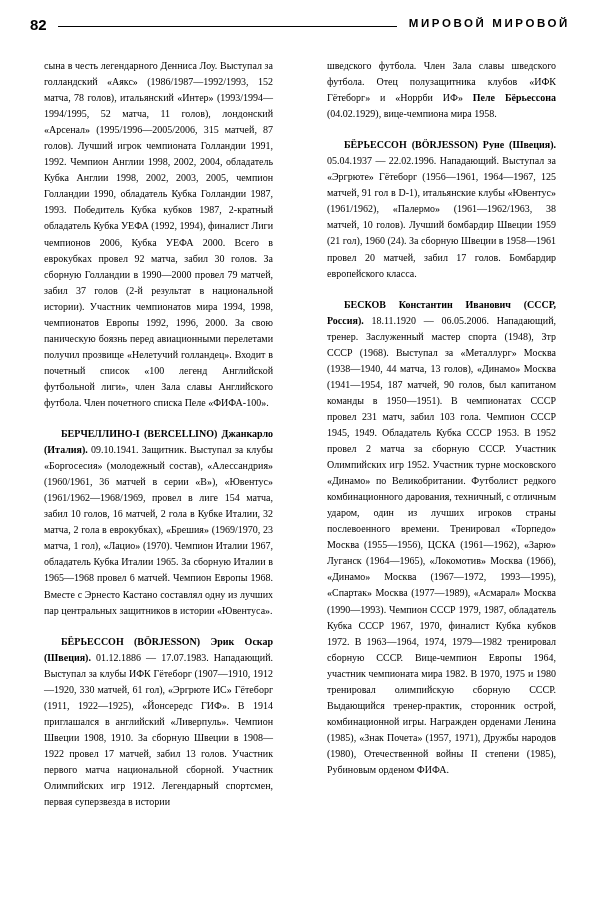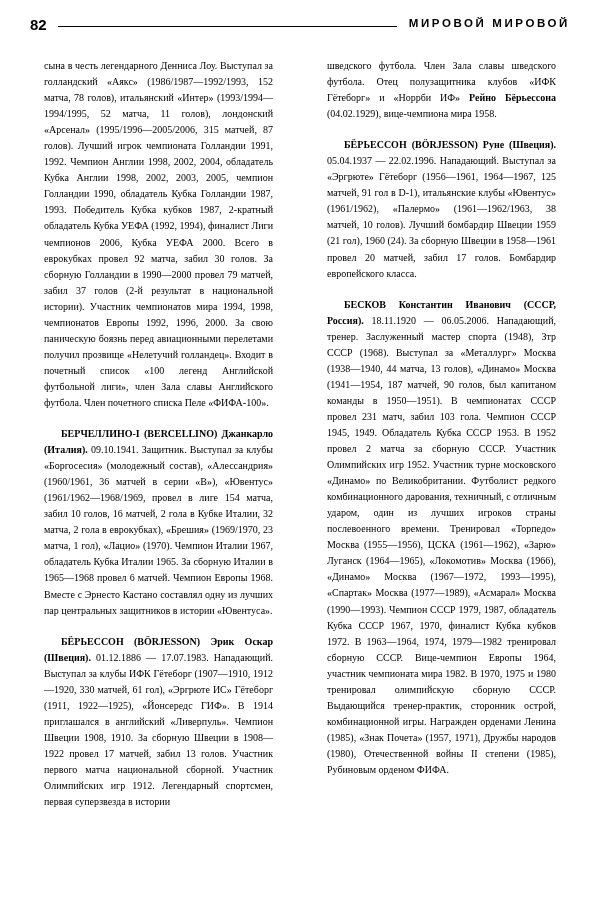--- a/index.html
+++ b/index.html
@@ -119,21 +119,21 @@
 
       <p class="para cont">сына в честь легендарного Денниса Лоу. Выступал за голландский «Аякс» (1986/1987—1992/1993, 152 матча, 78 голов), итальянский «Интер» (1993/1994—1994/1995, 52 матча, 11 голов), лондонский «Арсенал» (1995/1996—2005/2006, 315 матчей, 87 голов). Лучший игрок чемпионата Голландии 1991, 1992. Чемпион Англии 1998, 2002, 2004, обладатель Кубка Англии 1998, 2002, 2003, 2005, чемпион Голландии 1990, обладатель Кубка Голландии 1987, 1993. Победитель Кубка кубков 1987, 2-кратный обладатель Кубка УЕФА (1992, 1994), финалист Лиги чемпионов 2006, Кубка УЕФА 2000. Всего в еврокубках провел 92 матча, забил 30 голов. За сборную Голландии в 1990—2000 провел 79 матчей, забил 37 голов (2-й результат в национальной истории). Участник чемпионатов мира 1994, 1998, чемпионатов Европы 1992, 1996, 2000. За свою паническую боязнь перед авиационными перелетами получил прозвище «Нелетучий голландец». Входит в почетный список «100 легенд Английской футбольной лиги», член Зала славы Английского футбола. Член почетного списка Пеле «ФИФА-100».</p>
 
       <p class="para entry"><b class="hdr">БЕРЧЕЛЛИНО-I (BERCELLINO) Джанкарло (Италия).</b><span> 09.10.1941. Защитник. Выступал за клубы «Боргосесия» (молодежный состав), «Алессандрия» (1960/1961, 36 матчей в серии «В»), «Ювентус» (1961/1962—1968/1969, провел в лиге 154 матча, забил 10 голов, 16 матчей, 2 гола в Кубке Италии, 32 матча, 2 гола в еврокубках), «Брешия» (1969/1970, 23 матча, 1 гол), «Лацио» (1970). Чемпион Италии 1967, обладатель Кубка Италии 1965. За сборную Италии в 1965—1968 провел 6 матчей. Чемпион Европы 1968. Вместе с Эрнесто Кастано составлял одну из лучших пар центральных защитников в истории «Ювентуса».</span></p>
 
       <p class="para entry"><b class="hdr">БЁРЬЕССОН (BÖRJESSON) Эрик Оскар (Швеция).</b><span> 01.12.1886 — 17.07.1983. Нападающий. Выступал за клубы ИФК Гётеборг (1907—1910, 1912—1920, 330 матчей, 61 гол), «Эргрюте ИС» Гётеборг (1911, 1922—1925), «Йонсередс ГИФ». В 1914 приглашался в английский «Ливерпуль». Чемпион Швеции 1908, 1910. За сборную Швеции в 1908—1922 провел 17 матчей, забил 13 голов. Участник первого матча национальной сборной. Участник Олимпийских игр 1912. Легендарный спортсмен, первая суперзвезда в истории</span></p>
     </div>
 
     <div class="col">
 
-      <p class="para cont"><span>шведского футбола. Член Зала славы шведского футбола. Отец полузащитника клубов «ИФК Гётеборг» и «Норрби ИФ» </span><b class="inl">Рейно Бёрьессона</b><span> (04.02.1929), вице-чемпиона мира 1958.</span></p>
+      <p class="para cont"><span>шведского футбола. Член Зала славы шведского футбола. Отец полузащитника клубов «ИФК Гётеборг» и «Норрби ИФ» </span><b class="inl">Пеле Бёрьессона</b><span> (04.02.1929), вице-чемпиона мира 1958.</span></p>
 
       <p class="para entry"><b class="hdr">БЁРЬЕССОН (BÖRJESSON) Руне (Швеция).</b><span> 05.04.1937 — 22.02.1996. Нападающий. Выступал за «Эргрюте» Гётеборг (1956—1961, 1964—1967, 125 матчей, 91 гол в D-1), итальянские клубы «Ювентус» (1961/1962), «Палермо» (1961—1962/1963, 38 матчей, 10 голов). Лучший бомбардир Швеции 1959 (21 гол), 1960 (24). За сборную Швеции в 1958—1961 провел 20 матчей, забил 17 голов. Бомбардир европейского класса.</span></p>
 
       <p class="para entry"><b class="hdr">БЕСКОВ Константин Иванович (СССР, Россия).</b><span> 18.11.1920 — 06.05.2006. Нападающий, тренер. Заслуженный мастер спорта (1948), Зтр СССР (1968). Выступал за «Металлург» Москва (1938—1940, 44 матча, 13 голов), «Динамо» Москва (1941—1954, 187 матчей, 90 голов, был капитаном команды в 1950—1951). В чемпионатах СССР провел 231 матч, забил 103 гола. Чемпион СССР 1945, 1949. Обладатель Кубка СССР 1953. В 1952 провел 2 матча за сборную СССР. Участник Олимпийских игр 1952. Участник турне московского «Динамо» по Великобритании. Футболист редкого комбинационного дарования, техничный, с отличным ударом, один из лучших игроков страны послевоенного времени. Тренировал «Торпедо» Москва (1955—1956), ЦСКА (1961—1962), «Зарю» Луганск (1964—1965), «Локомотив» Москва (1966), «Динамо» Москва (1967—1972, 1993—1995), «Спартак» Москва (1977—1989), «Асмарал» Москва (1990—1993). Чемпион СССР 1979, 1987, обладатель Кубка СССР 1967, 1970, финалист Кубка кубков 1972. В 1963—1964, 1974, 1979—1982 тренировал сборную СССР. Вице-чемпион Европы 1964, участник чемпионата мира 1982. В 1970, 1975 и 1980 тренировал олимпийскую сборную СССР. Выдающийся тренер-практик, сторонник острой, комбинационной игры. Награжден орденами Ленина (1985), «Знак Почета» (1957, 1971), Дружбы народов (1980), Отечественной войны II степени (1985), Рубиновым орденом ФИФА.</span></p>
 
     </div>
 
   </div>
 </div>
 

